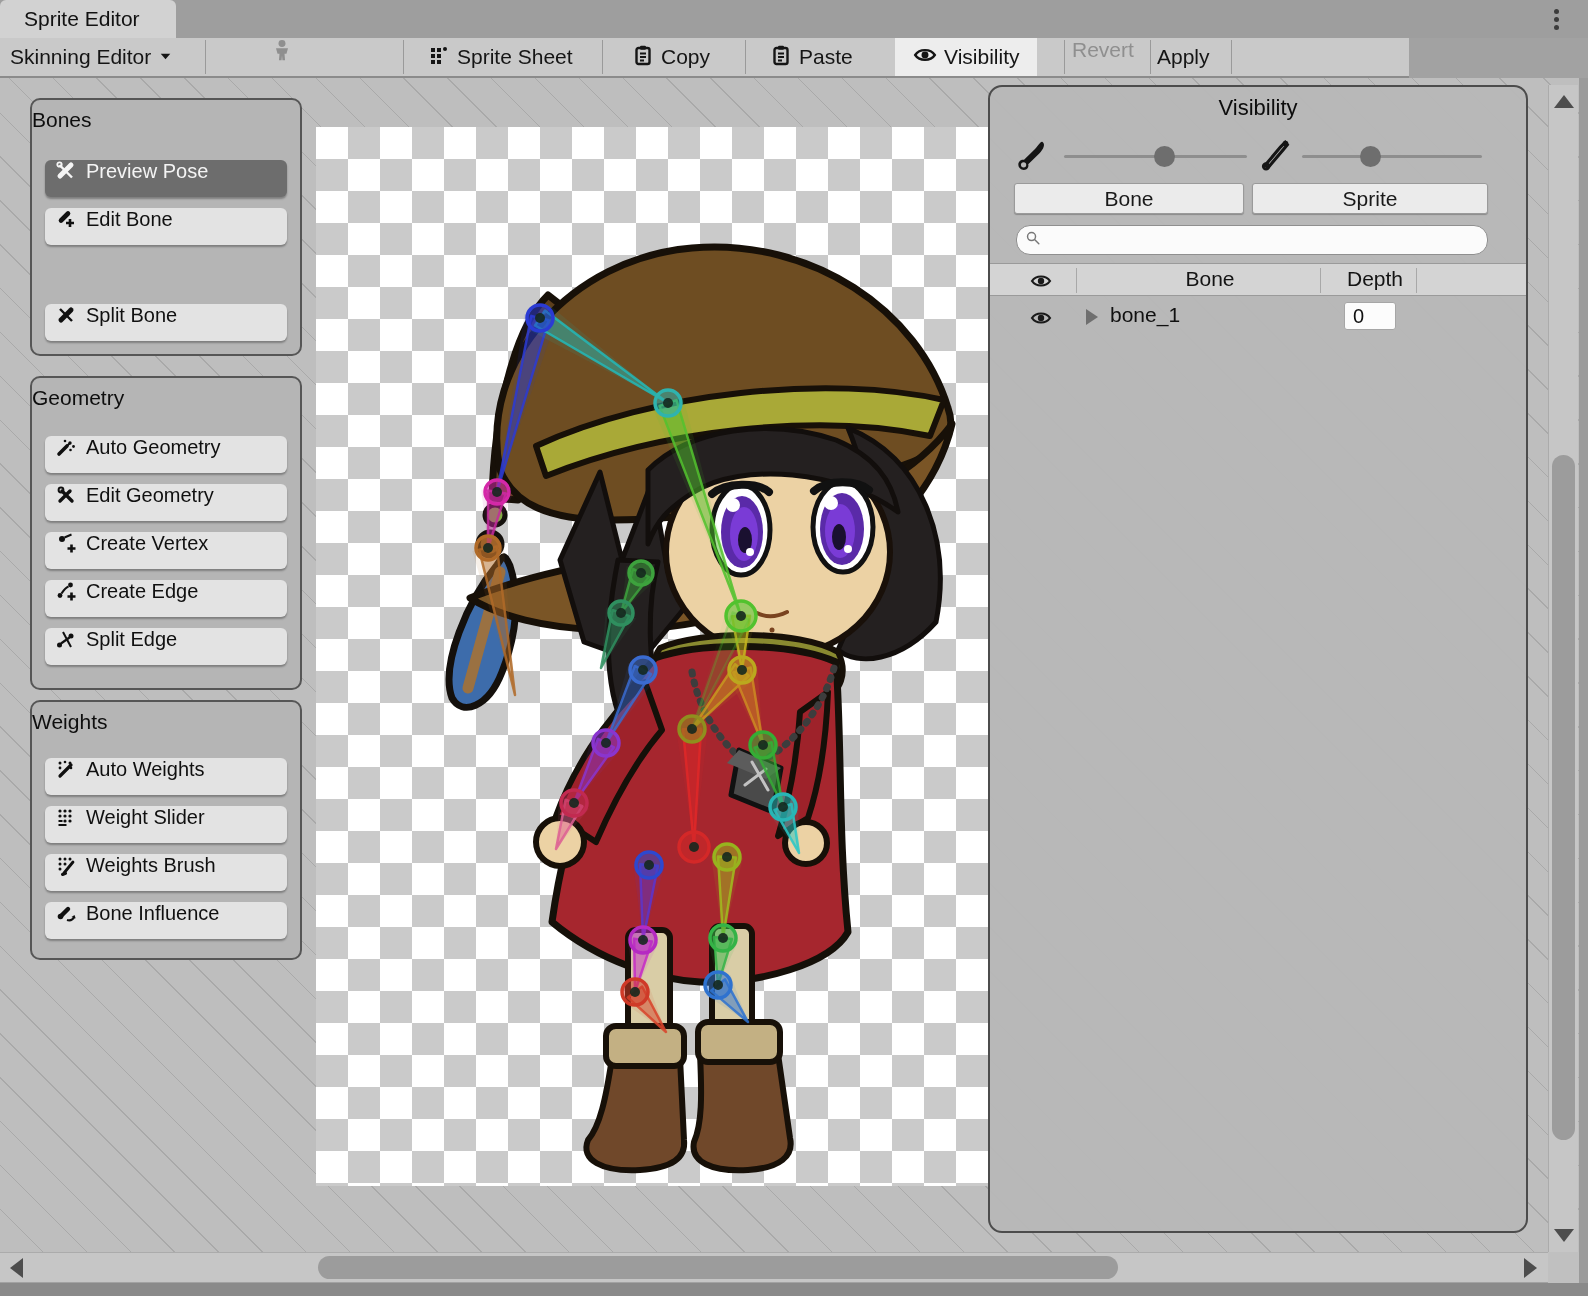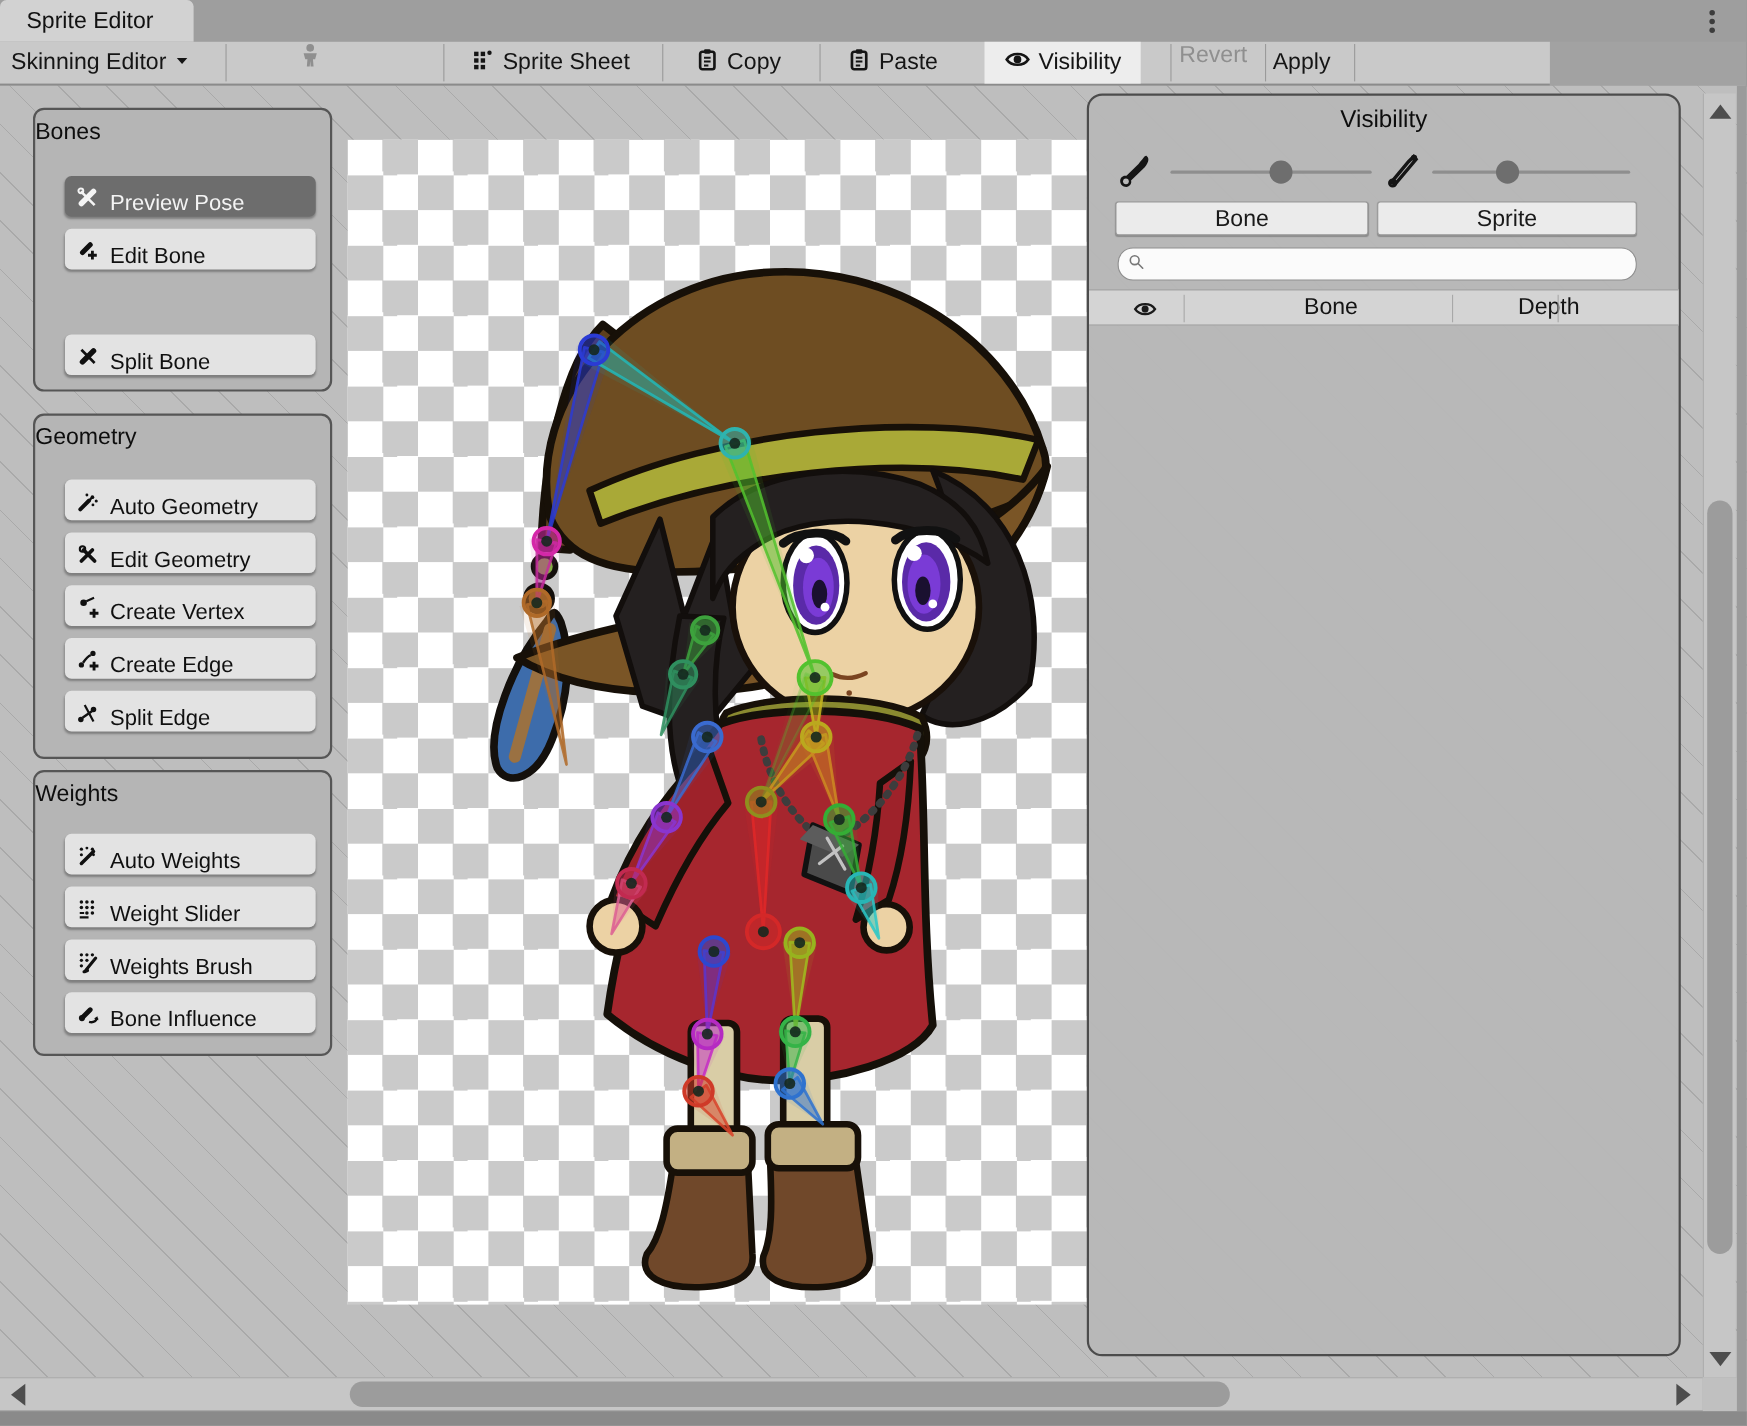--- a/index.html
+++ b/index.html
@@ -29,22 +29,22 @@
   
   #workarea{position:absolute;left:0;top:78px;width:1588px;height:1174px;
     background:repeating-linear-gradient(45deg,#bebebe 0 30px,#a9a9a9 30px 31px);}
   #canvas{position:absolute;left:316px;top:49px;width:672px;height:1059px;
     background:repeating-conic-gradient(#cacaca 0 25%,#ffffff 0 50%);background-size:64px 64px;}
   #canvas svg{position:absolute;left:0;top:0;}
 
   
   .panel{position:absolute;background:#b5b5b5;border:2px solid #565656;border-radius:10px;}
   .panel-title{position:absolute;top:8px;left:0;right:0;text-align:left;font-size:21px;color:#0e0e0e;}
-  .tool-btn{position:absolute;left:27px;right:13px;height:37px;background:#e3e3e3;border-radius:6px;
-    box-shadow:0 2px 2px rgba(0,0,0,.30);display:flex;align-items:flex-end;gap:9px;padding-left:10px;
+  .tool-btn{position:absolute;left:13px;right:13px;height:37px;background:#e3e3e3;border-radius:6px;
+    box-shadow:0 2px 2px rgba(0,0,0,.30);display:flex;align-items:flex-start;gap:9px;padding-left:10px;
     font-size:20px;color:#101010;}
   .tool-btn.active{background:#6d6d6d;color:#f4f4f4;}
   #panel-bones{left:30px;top:20px;width:272px;height:258px;}
   #panel-geometry{left:30px;top:298px;width:272px;height:314px;}
   #panel-weights{left:30px;top:622px;width:272px;height:260px;}
 
   
   #vis-panel{position:absolute;left:988px;top:7px;width:540px;height:1148px;
     background:rgba(184,184,184,.97);border:2px solid #4c4c4c;border-radius:14px;}
   #vis-title{position:absolute;top:8px;left:0;right:0;text-align:center;font-size:22px;color:#0d0d0d;}
@@ -537,24 +537,33 @@
       </div>
 
       <div id="vis-header">
         <span class="icon" style="position:absolute;left:40px;top:6px;color:#1a1a1a"><svg width="22" height="22" viewBox="0 0 22 22" fill="currentColor" stroke="none">
               <path d="M2 11 C6 5 16 5 20 11 C16 17 6 17 2 11 Z" stroke="currentColor" fill="none" stroke-width="2.2"></path>
               <circle cx="11" cy="11" r="3.2"></circle>
             </svg></span>
         <div class="col-sep" style="left:86px"></div>
         <div class="hdr-label" style="left:150px;width:140px;text-align:center">Bone</div>
         <div class="col-sep" style="left:330px"></div>
-        <div class="hdr-label" style="left:356px;width:90px;text-align:right">Depth</div>
+        <div class="hdr-label" style="left:340px;width:90px;text-align:center">Depth</div>
         <div class="col-sep" style="left:426px"></div>
       </div>
 
+      <div id="vis-row">
+        <span class="icon" style="position:absolute;left:40px;top:8px;color:#1a1a1a"><svg width="22" height="22" viewBox="0 0 22 22" fill="currentColor" stroke="none">
+              <path d="M2 11 C6 5 16 5 20 11 C16 17 6 17 2 11 Z" stroke="currentColor" fill="none" stroke-width="2.2"></path>
+              <circle cx="11" cy="11" r="3.2"></circle>
+            </svg></span>
+        <div class="tri-right" style="position:absolute;left:96px;top:10px"></div>
+        <div style="position:absolute;left:120px;top:4px;font-size:21px;color:#101010">bone_1</div>
+        <div id="depth-input">0</div>
+      </div>
     </div>
   </div>
 
   <div id="vscroll">
     <div class="arr up" style="left:5px;top:10px"></div>
     <div id="vthumb" style="top:370px;height:685px"></div>
     <div class="arr down" style="left:5px;top:1144px"></div>
   </div>
   <div id="hscroll">
     <div class="arr left" style="left:10px;top:5px"></div>

